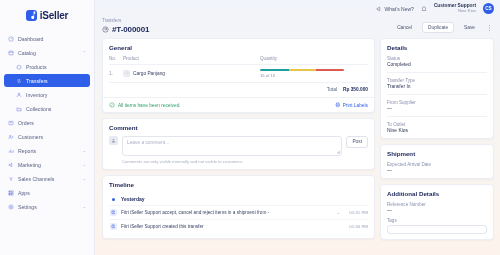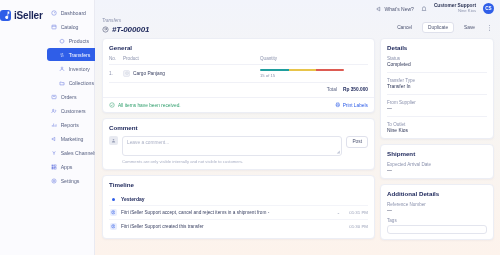--- a/index.html
+++ b/index.html
@@ -10,21 +10,21 @@
     overflow: hidden;
   }
   body { display: flex; }
 
   
   .sidebar {
     width: 95px; height: 255px;
     background: #fbfbfe;
     border-right: 1px solid #e9eaf2;
     flex: 0 0 95px;
-    display: flex; 
+    display: flex; flex-direction: column;
   }
   .logo-row {
     display: flex; align-items: center; justify-content: center;
     gap: 3px; height: 22px; margin-top: 4px;
   }
   .logo-mark {
     width: 11px; height: 11px; border-radius: 3px;
     background: #2f5ee8;
     display: flex; align-items: center; justify-content: center;
     color: #fff; font-size: 7px; line-height: 1;
@@ -61,21 +61,21 @@
   .support-title { font-size: 4.8px; font-weight: bold; color: #2b3355; }
   .support-sub { font-size: 4.2px; color: #8b92ad; }
   .avatar-badge {
     width: 11px; height: 11px; border-radius: 50%;
     background: #2f5ee8; color: #fff; font-size: 4.6px; font-weight: bold;
     display: flex; align-items: center; justify-content: center;
   }
 
   
   .page-head { display: flex; align-items: flex-start; padding: 1px 6px 0 7px; }
-  .head-left { flex: 1; font-style: italic; }
+  .head-left { flex: 1; }
   .crumb { font-size: 4.6px; color: #8b92ad; margin-bottom: 2px; }
   .title-row { display: flex; align-items: center; gap: 3px; }
   .title-ic svg { width: 7px; height: 7px; display: block; }
   .page-title { font-size: 8px; font-weight: bold; color: #1b2559; letter-spacing: -0.1px; }
   .head-actions { display: flex; align-items: center; gap: 4px; padding-top: 4px; }
   .btn {
     font-size: 4.8px; padding: 2.2px 5px; border-radius: 3px;
     border: 1px solid #dfe1ec; background: #fff; color: #4b5270; white-space: nowrap;
   }
   .btn.plain { border-color: transparent; background: transparent; }

